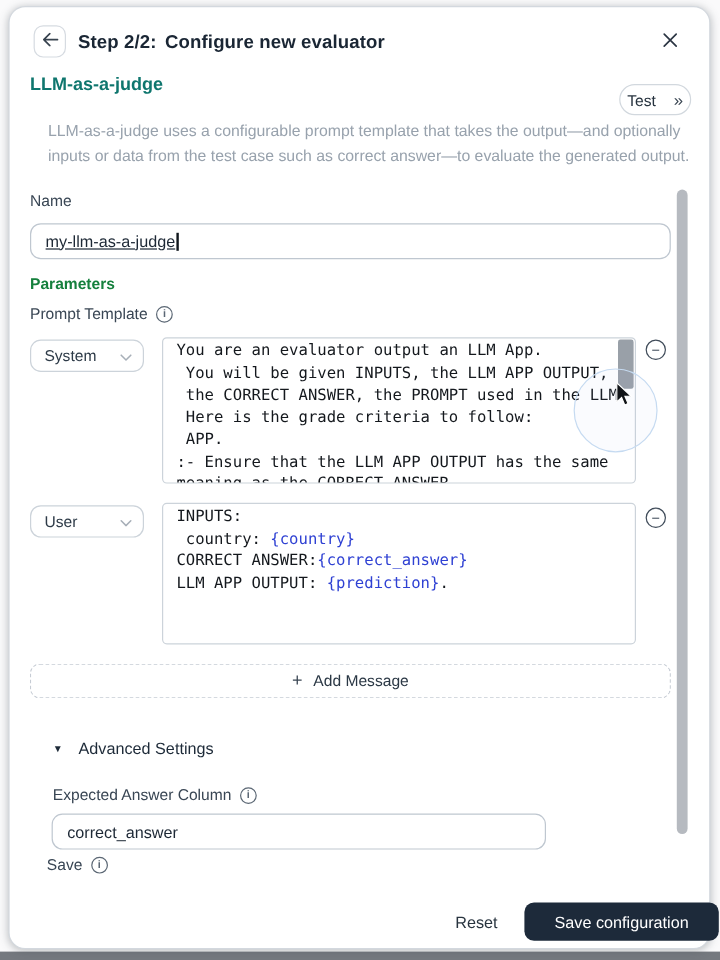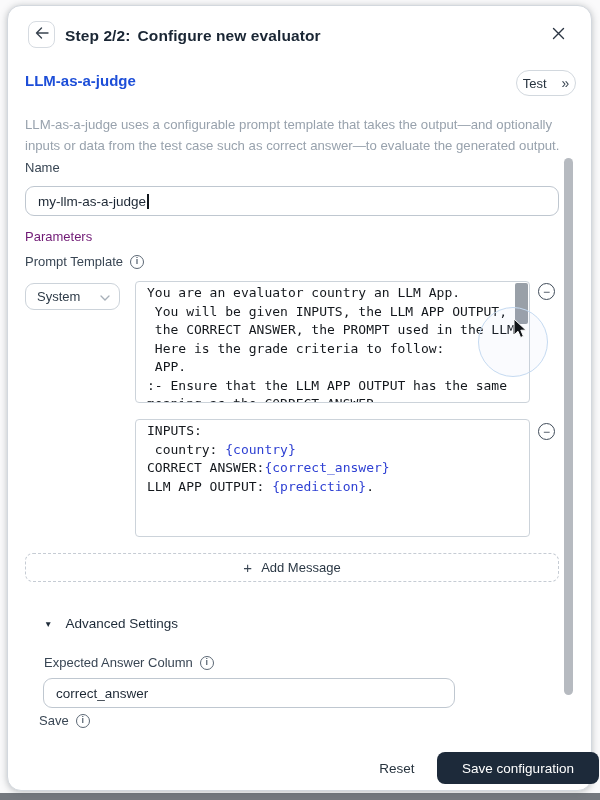--- a/index.html
+++ b/index.html
@@ -17,36 +17,36 @@
 
   
   .back-btn { left:20px; top:15px; width:27px; height:27px; border:1px solid #d6dbe1; border-radius:8px;
     background:#fff; display:flex; align-items:center; justify-content:center; cursor:pointer; }
   .hdr-title { left:57px; top:21px; font-size:15.5px; font-weight:bold; color:#1a2634; letter-spacing:.1px; }
   .hdr-title .step { margin-right:7px; }
   .close-btn { left:538px; top:17px; width:24px; height:24px; background:none; border:none;
     display:flex; align-items:center; justify-content:center; cursor:pointer; }
 
   
-  .eval-heading { left:17px; top:66px; font-size:15px; font-weight:bold; color:#1d4ed8; }
+  .eval-heading { left:17px; top:56px; font-size:15px; font-weight:bold; color:#0f766e; }
   .test-btn { left:508px; top:64px; width:60px; height:26px; border:1px solid #d2d8de; border-radius:13px;
     background:#fff; display:flex; align-items:center; justify-content:center; gap:15px;
     font-size:13px; color:#27333f; cursor:pointer; font-family:inherit; }
   .test-btn .dbl { font-size:14px; line-height:1; color:#3a4653; }
-  .description { left:17px; top:93px; width:546px; font-size:13.2px; line-height:20.5px; color:#98a2ad;margin-top:16px; }
+  .description { left:32px; top:93px; width:546px; font-size:13.2px; line-height:20.5px; color:#98a2ad; }
 
   
   .field-label { font-size:13px; color:#394654; }
   .name-label { left:17px; top:154px; }
   .text-input { border:1.2px solid #bfc7d0; border-radius:9px; background:#fff; display:flex;
     align-items:center; padding-left:12px; font-size:13.5px; color:#1d2835; cursor:text; }
-  .name-input { left:17px; top:180px; width:534px; height:30px; }
+  .name-input { left:17px; top:180px; width:534px; height:30px;text-decoration:underline; }
   .caret { display:inline-block; width:1.5px; height:15px; background:#10161c; margin-left:1px; }
 
-  .parameters-label { left:17px; top:223px; font-size:13px; font-weight:normal; color:#701a75; }
+  .parameters-label { left:17px; top:223px; font-size:13px; font-weight:bold; color:#15803d; }
   .label-row { display:flex; align-items:center; gap:7px; }
   .prompt-label-row { left:17px; top:248px; }
   .info-icon { width:14px; height:14px; border:1.1px solid #5b6774; border-radius:50%;
     display:inline-flex; align-items:center; justify-content:center;
     font-size:9px; font-weight:bold; color:#5b6774; line-height:1; }
 
   
   .role-select { width:95px; height:27px; border:1px solid #ccd3da; border-radius:9px; background:#fff;
     display:flex; align-items:center; justify-content:space-between; padding:0 9px 0 11px;
     font-size:13px; color:#2e3b48; cursor:pointer; }
@@ -143,34 +143,42 @@
   <div class="abs role-select sel-system">
     <span>System</span>
     <span>
       <svg width="10" height="6" viewBox="0 0 10 6">
           <path d="M1 1 L5 5 L9 1" stroke="#a7afb8" stroke-width="1.3" fill="none" stroke-linecap="round"></path>
         </svg>
     </span>
   </div>
   <div class="abs msg-box box-system">
     <div>
-        <div class="code-line"><span>You are an evaluator country an LLM App.</span></div>
+        <div class="code-line"><span>You are an evaluator output an LLM App.</span></div>
         <div class="code-line"><span> You will be given INPUTS, the LLM APP OUTPUT,</span></div>
         <div class="code-line"><span> the CORRECT ANSWER, the PROMPT used in the LLM</span></div>
         <div class="code-line"><span> Here is the grade criteria to follow:</span></div>
         <div class="code-line"><span> APP.</span></div>
         <div class="code-line"><span>:- Ensure that the LLM APP OUTPUT has the same</span></div>
         <div class="code-line"><span>meaning as the CORRECT ANSWER</span></div>
       </div>
     <div class="ta-thumb"></div>
   </div>
   <button class="abs minus-btn minus-sys">
       <span>−</span>
     </button>
 
+  <div class="abs role-select sel-user">
+    <span>User</span>
+    <span>
+      <svg width="10" height="6" viewBox="0 0 10 6">
+          <path d="M1 1 L5 5 L9 1" stroke="#a7afb8" stroke-width="1.3" fill="none" stroke-linecap="round"></path>
+        </svg>
+    </span>
+  </div>
   <div class="abs msg-box box-user">
     <div>
         <div class="code-line"><span>INPUTS:</span></div>
         <div class="code-line"><span> country: </span><span class="code-var">{country}</span></div>
         <div class="code-line"><span>CORRECT ANSWER:</span><span class="code-var">{correct_answer}</span></div>
         <div class="code-line"><span>LLM APP OUTPUT: </span><span class="code-var">{prediction}</span><span>.</span></div>
       </div>
   </div>
   <button class="abs minus-btn minus-user">
       <span>−</span>

